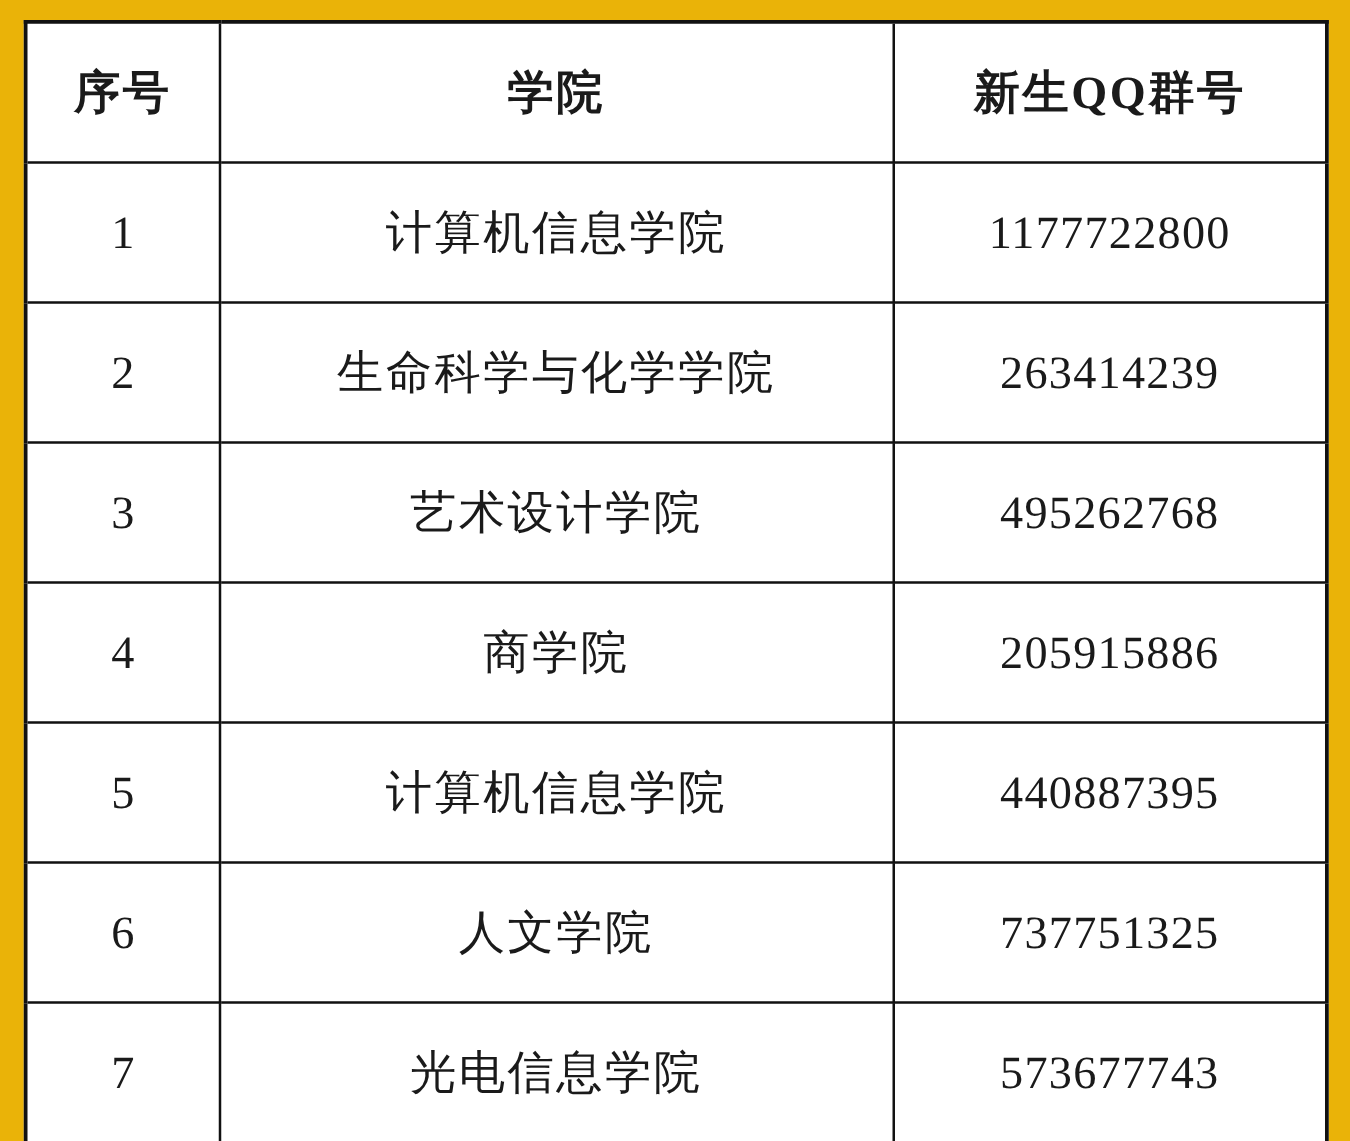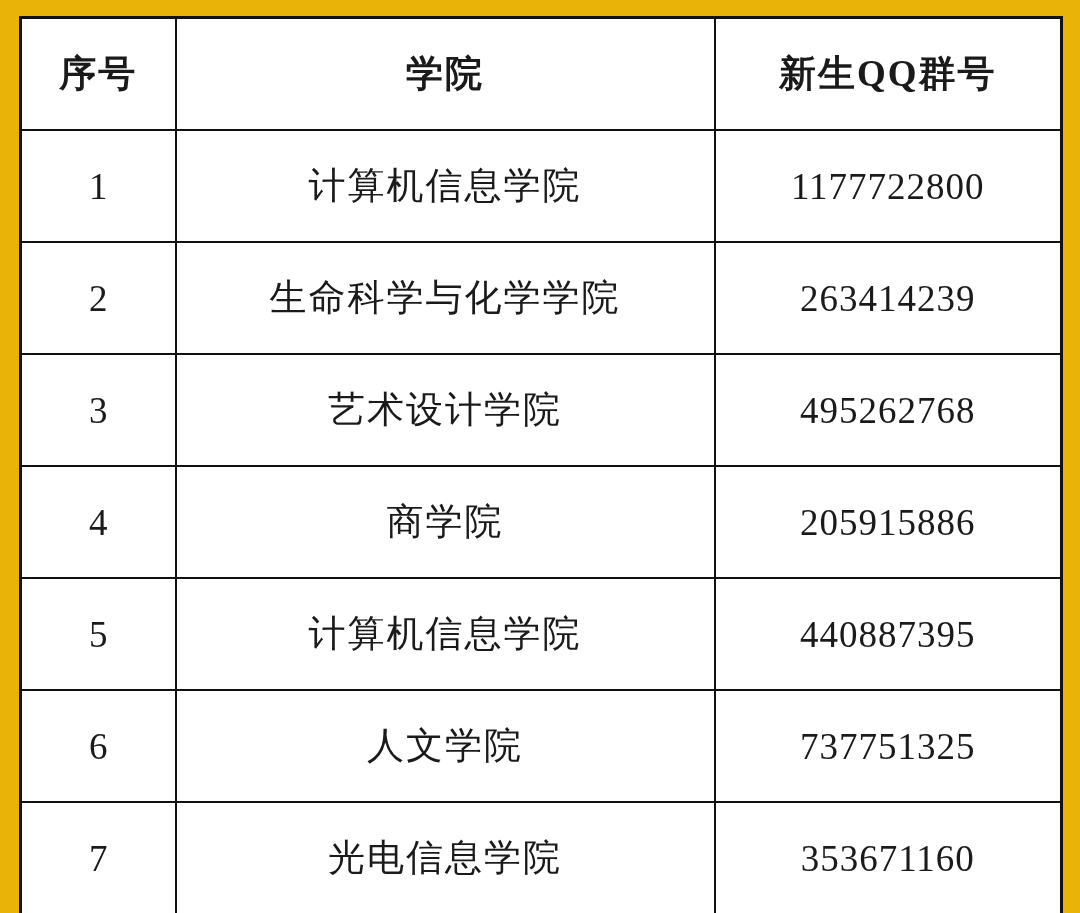--- a/index.html
+++ b/index.html
@@ -115,17 +115,17 @@
         <td class="cell-qq">440887395</td>
       </tr>
       <tr>
         <td class="cell-no">6</td>
         <td class="cell-college">人文学院</td>
         <td class="cell-qq">737751325</td>
       </tr>
       <tr>
         <td class="cell-no">7</td>
         <td class="cell-college">光电信息学院</td>
-        <td class="cell-qq">353671160</td>
+        <td class="cell-qq">573677743</td>
       </tr>
     </tbody>
   </table>
 </div>
 
 </body></html>

